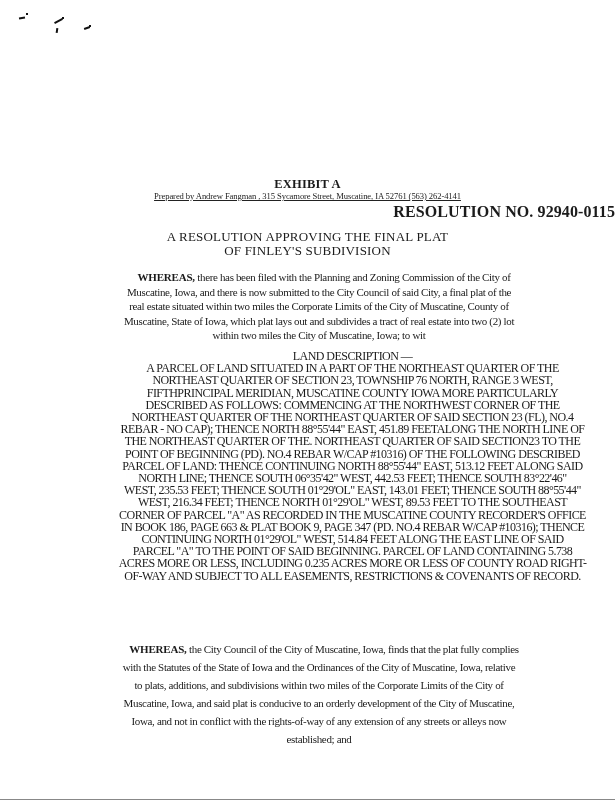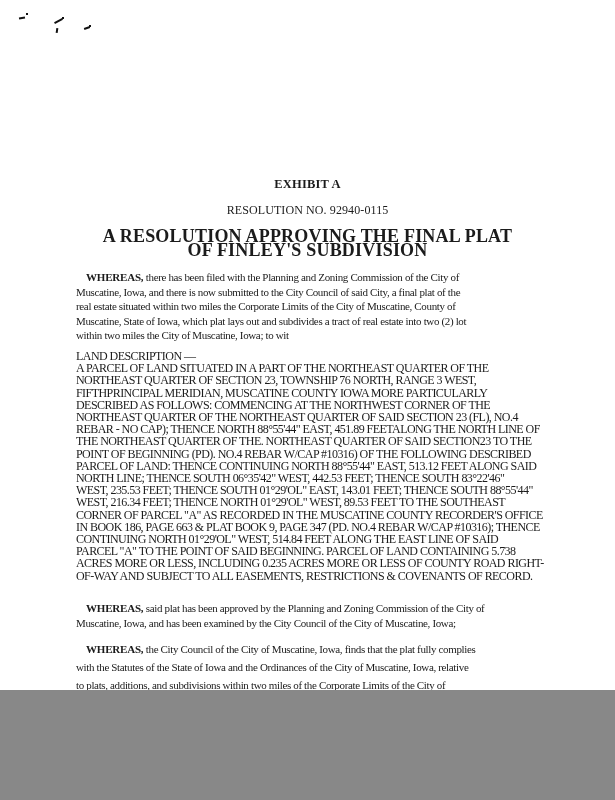--- a/index.html
+++ b/index.html
@@ -1,36 +1,36 @@
 <!DOCTYPE html>
 <html><head>
 <meta charset="utf-8">
 <style>
   html,body{margin:0;padding:0;background:#888;}
   .page{
     position:relative;
-    width:615px;height:690px;
+    width:615px;height:799px;
     margin:0 auto;
     background:#ffffff;
     overflow:hidden;
     font-family:"Liberation Serif", serif;
     color:#1b1b1b;
   }
   .hdr{
     position:absolute;left:0;width:615px;
     text-align:center;white-space:pre-line;
   }
   .exhibit{top:177px;font-weight:bold;font-size:12.5px;letter-spacing:.2px;}
   .prepared{top:191px;font-size:8.6px;letter-spacing:-.1px;text-decoration:underline;color:#222;}
-  .resno{top:203px;font-weight:normal;font-size:12px;letter-spacing:.1px;}
-  .maintitle{top:230px;font-weight:bold;font-size:18px;line-height:13.6px;letter-spacing:.2px;}
+  .resno{top:203px;font-weight:bold;font-size:16px;letter-spacing:.1px;text-align:right;}
+  .maintitle{top:230px;font-weight:normal;font-size:13px;line-height:13.6px;letter-spacing:.2px;}
   .para{
-    position:absolute;left:76px;width:470px;margin:0;
+    position:absolute;left:84px;width:470px;margin:0;
     font-size:11px;line-height:14.55px;letter-spacing:-.35px;
-    white-space:pre-line;text-align:left;
+    white-space:pre-line;text-align:center;
   }
   .para strong{font-weight:bold;letter-spacing:-.2px;}
   .indent{text-indent:10px;}
   .p1{top:270px;}
   .land{top:350px;width:537px;font-size:12px;line-height:12.2px;letter-spacing:-.55px;}
   .p2{top:601px;}
   .p3{top:640px;line-height:18px;}
   .speck{position:absolute;background:#111;}
   .s1a{left:19px;top:17px;width:6px;height:2px;transform:rotate(-8deg);}
   .s1b{left:26px;top:13px;width:2px;height:2px;}
@@ -47,20 +47,21 @@
 
   <div class="speck s1a"></div>
   <div class="speck s1b"></div>
   <div class="speck s2a"></div>
   <div class="speck s2b"></div>
   <div class="speck s3a"></div>
   <div class="speck s4a"></div>
   <div class="speck s4b"></div>
 
   <div class="hdr exhibit">EXHIBIT A</div>
+  <div class="hdr prepared">Prepared by Andrew Fangman , 315 Sycamore Street, Muscatine, IA  52761 (563) 262-4141</div>
   <div class="hdr resno">RESOLUTION NO. 92940-0115</div>
   <div class="hdr maintitle">A RESOLUTION APPROVING THE FINAL PLAT
 OF FINLEY'S SUBDIVISION</div>
 
   <p class="para p1 indent"><strong>WHEREAS,</strong> <span>there has been filed with the Planning and Zoning Commission of the City of
 Muscatine, Iowa, and there is now submitted to the City Council of said City, a final plat of the
 real estate situated within two miles the Corporate Limits of the City of Muscatine, County of
 Muscatine, State of Iowa, which plat lays out and subdivides a tract of real estate into two (2) lot
 within two miles the City of Muscatine, Iowa; to wit</span></p>
 
@@ -77,22 +78,20 @@
 NORTH LINE; THENCE SOUTH 06°35'42" WEST, 442.53 FEET; THENCE SOUTH 83°22'46"
 WEST, 235.53 FEET; THENCE SOUTH 01°29'OL" EAST, 143.01 FEET; THENCE SOUTH 88°55'44"
 WEST, 216.34 FEET; THENCE NORTH 01°29'OL" WEST, 89.53 FEET TO THE SOUTHEAST
 CORNER OF PARCEL "A" AS RECORDED IN THE MUSCATINE COUNTY RECORDER'S OFFICE
 IN BOOK 186, PAGE 663 &amp; PLAT BOOK 9, PAGE 347 (PD. NO.4 REBAR W/CAP #10316); THENCE
 CONTINUING NORTH 01°29'OL" WEST, 514.84 FEET ALONG THE EAST LINE OF SAID
 PARCEL "A" TO THE POINT OF SAID BEGINNING. PARCEL OF LAND CONTAINING 5.738
 ACRES MORE OR LESS, INCLUDING 0.235 ACRES MORE OR LESS OF COUNTY ROAD RIGHT-
 OF-WAY AND SUBJECT TO ALL EASEMENTS, RESTRICTIONS &amp; COVENANTS OF RECORD.</p>
 
-  <p class="para p2 indent"><strong>WHEREAS,</strong> <span>said plat has been approved by the Planning and Zoning Commission of the City of
-Muscatine, Iowa, and has been examined by the City Council of the City of Muscatine, Iowa;</span></p>
 
   <p class="para p3 indent"><strong>WHEREAS,</strong> <span>the City Council of the City of Muscatine, Iowa, finds that the plat fully complies
 with the Statutes of the State of Iowa and the Ordinances of the City of Muscatine, Iowa, relative
 to plats, additions, and subdivisions within two miles of the Corporate Limits of the City of
 Muscatine, Iowa, and said plat is conducive to an orderly development of the City of Muscatine,
 Iowa, and not in conflict with the rights-of-way of any extension of any streets or alleys now
 established; and</span></p>
 
 </div>
 

